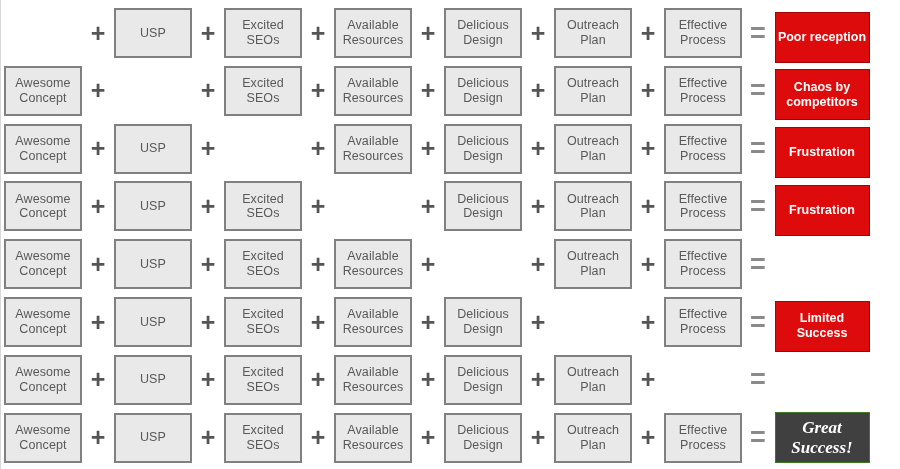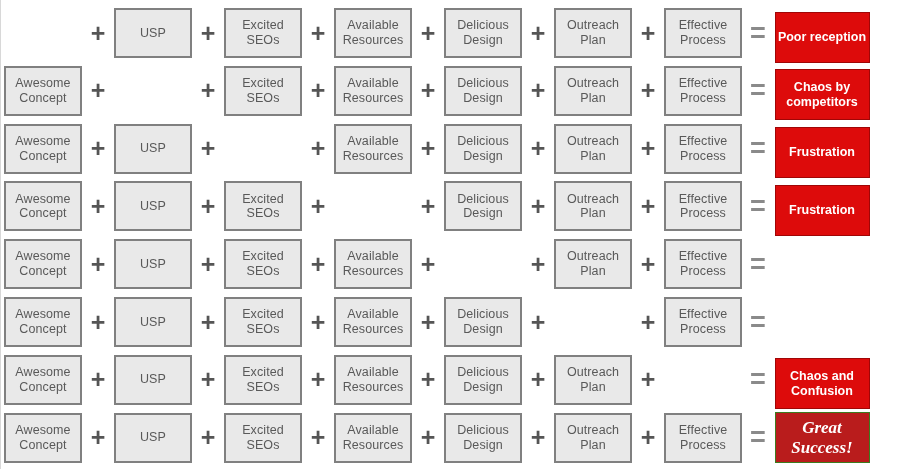--- a/index.html
+++ b/index.html
@@ -91,21 +91,21 @@
     font-size: 12.5px;
     font-weight: 700;
     line-height: 1.18;
   }
   .result-box.bad {
     background: #dd0b0b;
     border: 1px solid #a00606;
     margin-top: 8px;
   }
   .result-box.good {
-    background: #b91c1c;
+    background: #404040;
     border: 1px solid #3d7a1f;
     font-family: "Liberation Serif", serif;
     font-style: italic;
     font-size: 17px;
     font-weight: 700;
   }
 </style>
 </head>
 <body>
 
@@ -458,80 +458,80 @@
         <span class="op">+</span>
       </div>
       <div class="slot term-slot">
         <div class="term-box">
           <span class="txt">Effective Process</span>
         </div>
       </div>
       <div class="slot op-slot">
         <span class="op eq">=</span>
       </div>
-    </div>
-    <div class="row" style="top: 350.8px; padding-left: 3px;">
-      <div class="slot term-slot">
-        <div class="term-box">
-          <span class="txt">Awesome Concept</span>
-        </div>
-      </div>
-      <div class="slot op-slot">
-        <span class="op">+</span>
-      </div>
-      <div class="slot term-slot">
-        <div class="term-box">
-          <span class="txt">USP</span>
-        </div>
-      </div>
-      <div class="slot op-slot">
-        <span class="op">+</span>
-      </div>
-      <div class="slot term-slot">
-        <div class="term-box">
-          <span class="txt">Excited SEOs</span>
-        </div>
-      </div>
-      <div class="slot op-slot">
-        <span class="op">+</span>
-      </div>
-      <div class="slot term-slot">
-        <div class="term-box">
-          <span class="txt">Available Resources</span>
-        </div>
-      </div>
-      <div class="slot op-slot">
-        <span class="op">+</span>
-      </div>
-      <div class="slot term-slot">
-        <div class="term-box">
-          <span class="txt">Delicious Design</span>
-        </div>
-      </div>
-      <div class="slot op-slot">
-        <span class="op">+</span>
-      </div>
-      <div class="slot term-slot">
-        <div class="term-box">
-          <span class="txt">Outreach Plan</span>
-        </div>
-      </div>
-      <div class="slot op-slot">
-        <span class="op">+</span>
-      </div>
-      <div class="slot term-slot">
-        <div class="term-box empty"></div>
-      </div>
-      <div class="slot op-slot">
-        <span class="op eq">=</span>
-      </div>
       <div class="slot result-slot">
         <div class="result-box bad">
-          <span>Chaos and Confusion</span>
-        </div>
+          <span>Limited Success</span>
+        </div>
+      </div>
+    </div>
+    <div class="row" style="top: 350.8px; padding-left: 3px;">
+      <div class="slot term-slot">
+        <div class="term-box">
+          <span class="txt">Awesome Concept</span>
+        </div>
+      </div>
+      <div class="slot op-slot">
+        <span class="op">+</span>
+      </div>
+      <div class="slot term-slot">
+        <div class="term-box">
+          <span class="txt">USP</span>
+        </div>
+      </div>
+      <div class="slot op-slot">
+        <span class="op">+</span>
+      </div>
+      <div class="slot term-slot">
+        <div class="term-box">
+          <span class="txt">Excited SEOs</span>
+        </div>
+      </div>
+      <div class="slot op-slot">
+        <span class="op">+</span>
+      </div>
+      <div class="slot term-slot">
+        <div class="term-box">
+          <span class="txt">Available Resources</span>
+        </div>
+      </div>
+      <div class="slot op-slot">
+        <span class="op">+</span>
+      </div>
+      <div class="slot term-slot">
+        <div class="term-box">
+          <span class="txt">Delicious Design</span>
+        </div>
+      </div>
+      <div class="slot op-slot">
+        <span class="op">+</span>
+      </div>
+      <div class="slot term-slot">
+        <div class="term-box">
+          <span class="txt">Outreach Plan</span>
+        </div>
+      </div>
+      <div class="slot op-slot">
+        <span class="op">+</span>
+      </div>
+      <div class="slot term-slot">
+        <div class="term-box empty"></div>
+      </div>
+      <div class="slot op-slot">
+        <span class="op eq">=</span>
       </div>
     </div>
     <div class="row" style="top: 408.6px; padding-left: 3px;">
       <div class="slot term-slot">
         <div class="term-box">
           <span class="txt">Awesome Concept</span>
         </div>
       </div>
       <div class="slot op-slot">
         <span class="op">+</span>

